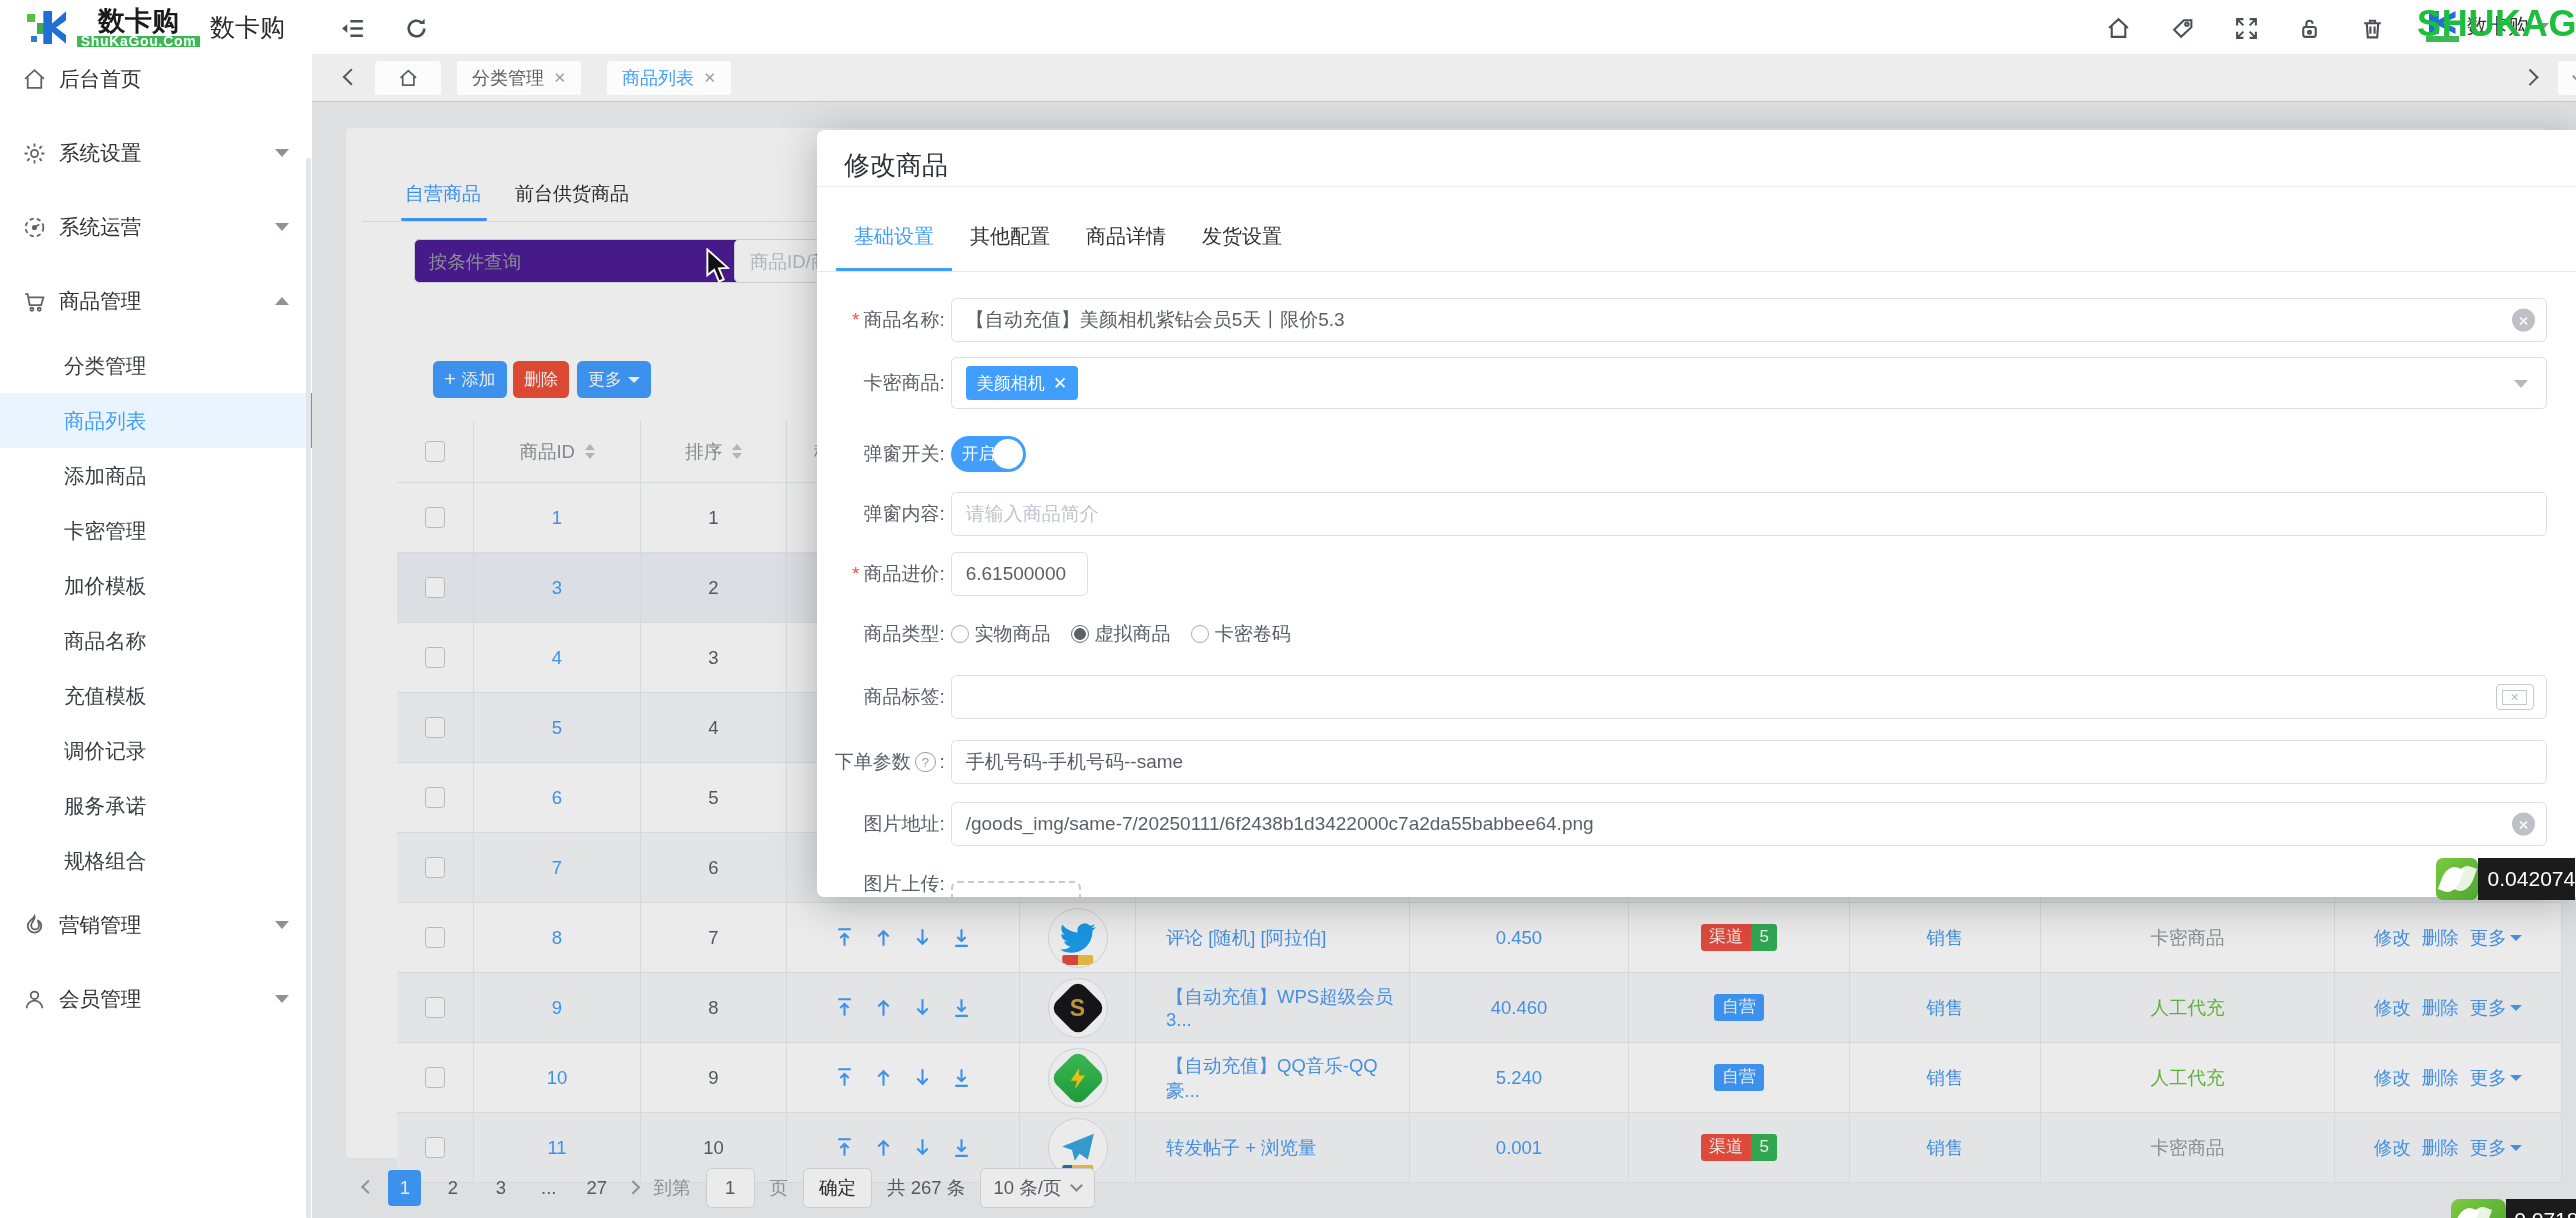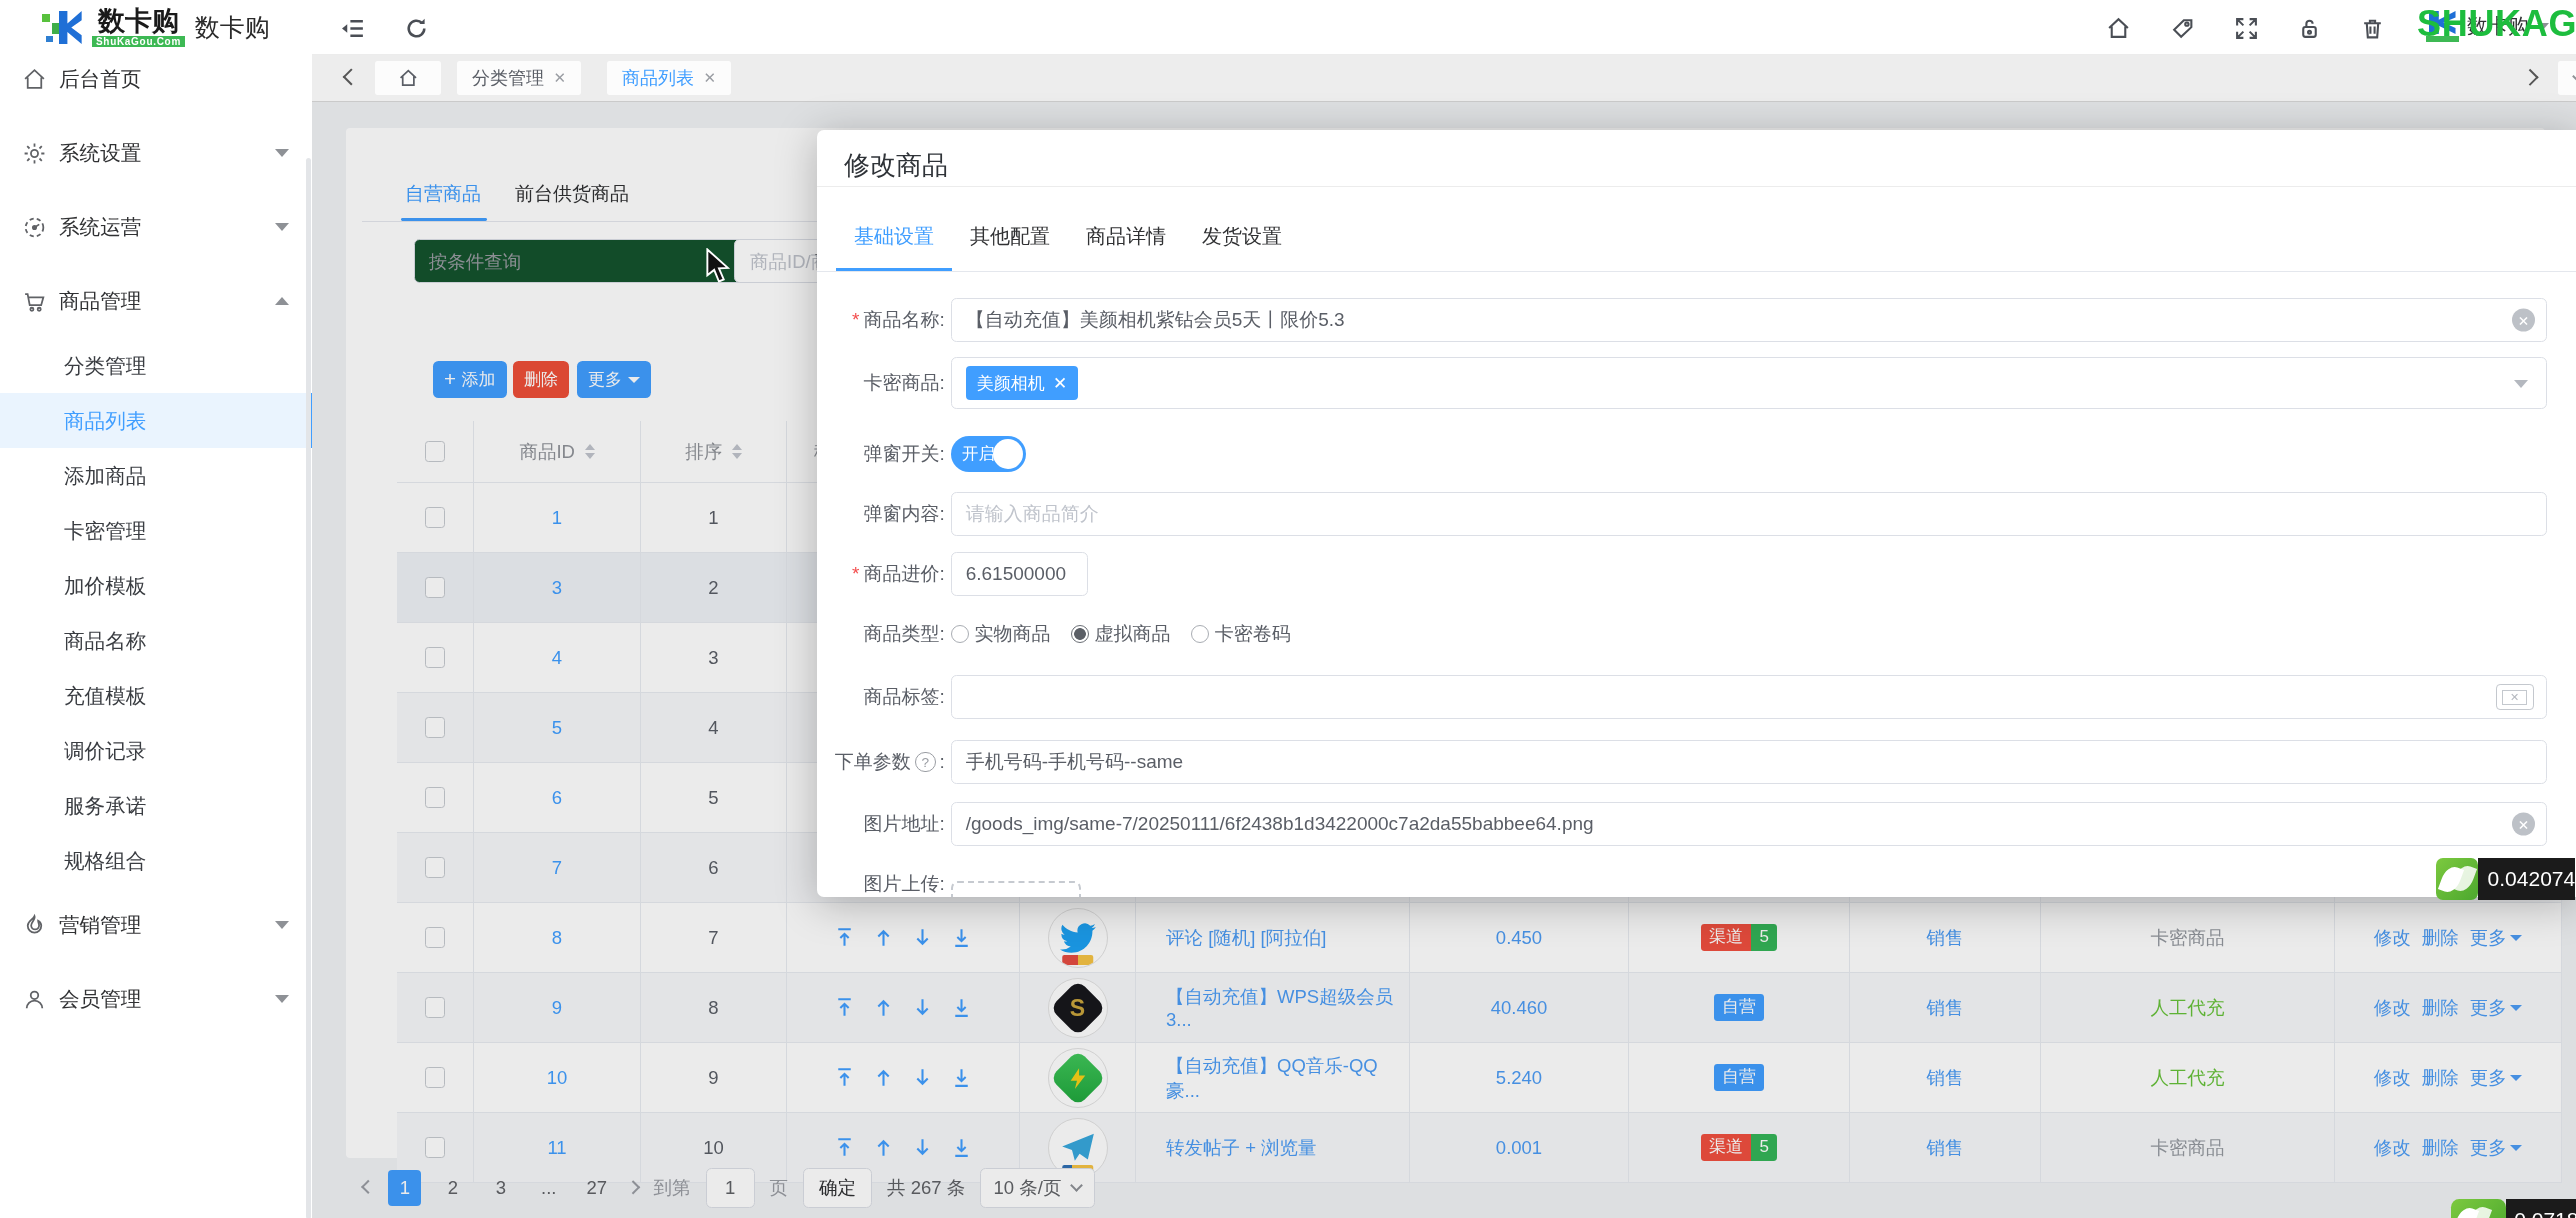--- a/index.html
+++ b/index.html
@@ -13,21 +13,21 @@
   
   #sidebar{position:absolute;left:0;top:0;width:312px;height:1218px;background:#fff;z-index:30;}
   #logo-row{position:absolute;left:0;top:0;width:312px;height:55px;display:flex;align-items:center;justify-content:center;gap:9.6px;}
   .logo-ico{width:40px;height:36px;position:relative;}
   .logo-ico .b1{position:absolute;left:0;top:4.1px;width:8.2px;height:8.2px;background:#58c13d;}
   .logo-ico .b2{position:absolute;left:9.6px;top:13.7px;width:11px;height:11px;background:#3fae49;}
   .logo-ico .b3{position:absolute;left:4.1px;top:26px;width:6.2px;height:6.2px;background:#2f7fd1;}
   .logo-ico .k{position:absolute;left:16.4px;top:1.4px;width:23px;height:33px;background:#1f6fd6;clip-path:polygon(0 0,38% 0,38% 38%,100% 0,100% 28%,55% 50%,100% 74%,100% 100%,38% 64%,38% 100%,0 100%);}
   .logo-mid{display:flex;flex-direction:column;align-items:center;}
   .logo-cn{font-family:"Liberation Serif","DejaVu Serif",serif;font-weight:bold;font-size:27px;color:#1a1a1a;line-height:27px;}
-  .logo-bar{margin-top:1.4px;background:#3db954;color:#fff;font-size:10px;font-weight:bold;line-height:11px;padding:0 4.1px;letter-spacing:0.7px;}
+  .logo-bar{margin-top:1.4px;background:#3db954;color:#fff;font-size:14px;font-weight:bold;line-height:11px;padding:0 4.1px;letter-spacing:0.7px;}
   .logo-name{font-size:25px;color:#2b2b2b;}
   #menu{position:absolute;left:0;top:42px;width:312px;}
   .m-item{position:relative;height:74px;display:flex;align-items:center;cursor:pointer;}
   .m-item .mi{position:absolute;left:22px;width:25px;height:25px;}
   .m-item .ml{position:absolute;left:59px;font-size:20.6px;color:#303133;}
   .m-caret{position:absolute;right:23px;width:0;height:0;border-left:7.5px solid transparent;border-right:7.5px solid transparent;}
   .m-caret.down{border-top:8.2px solid #8e9196;}
   .m-caret.up{border-bottom:8.2px solid #8e9196;}
   .s-item{position:relative;height:55px;display:flex;align-items:center;cursor:pointer;}
   .s-item .sl{position:absolute;left:64px;font-size:20.6px;color:#3a3d42;}
@@ -54,21 +54,21 @@
   .chip{position:absolute;top:6.2px;height:34px;background:#fcfcfc;border-radius:2.7px;display:flex;align-items:center;padding:0 15px;gap:9.6px;font-size:18px;color:#5a5e66;cursor:pointer;}
   .chip .x{font-size:15px;color:#9a9da3;}
   .chip.active span.t{color:var(--accent);}
 
   
   #content{position:absolute;left:312px;top:101px;width:2264px;height:1117px;background:#f0f2f5;}
   #card{position:absolute;left:34px;top:27px;width:2199px;height:1030px;background:#fff;border-radius:4.1px;}
   .ctab{position:absolute;top:53px;font-size:19px;color:#303133;cursor:pointer;}
   #ctab-underline{position:absolute;left:55px;top:90px;width:86px;height:3.4px;background:var(--accent);border-radius:1.4px;}
   #ctab-divider{position:absolute;left:16.4px;top:93px;width:2165px;height:0.7px;background:#e4e7ed;}
-  .f-select{position:absolute;left:68px;top:111px;width:356px;height:44px;border:1.4px solid var(--border);border-radius:5.5px;background:#14532d;display:flex;align-items:center;padding:0 13.7px;font-size:18.5px;color:#989ba1;cursor:pointer;}
+  .f-select{position:absolute;left:68px;top:111px;width:356px;height:44px;border:1.4px solid var(--border);border-radius:5.5px;background:#4c1d95;display:flex;align-items:center;padding:0 13.7px;font-size:18.5px;color:#989ba1;cursor:pointer;}
   .f-select .sp{flex:1;}
   .f-input{position:absolute;left:388px;top:111px;width:593px;height:44px;border:1.4px solid var(--border);border-radius:5.5px;background:#fff;display:flex;align-items:center;padding:0 15px;font-size:18.5px;color:#b9bdc4;}
   #partial-label{position:absolute;left:469px;top:121px;font-size:19px;color:#606266;}
   .btn{position:absolute;top:233px;height:37px;border-radius:5.5px;color:#fff;font-size:17px;display:flex;align-items:center;padding:0 11px;gap:5.5px;cursor:pointer;}
   .btn .plus{font-size:20.6px;line-height:20.6px;}
   .btn-caret{width:0;height:0;border-left:6.2px solid transparent;border-right:6.2px solid transparent;border-top:6.9px solid #fff;}
 
   
   #table{position:absolute;left:51px;top:293px;width:2166px;}
   .trow{position:relative;display:flex;}

